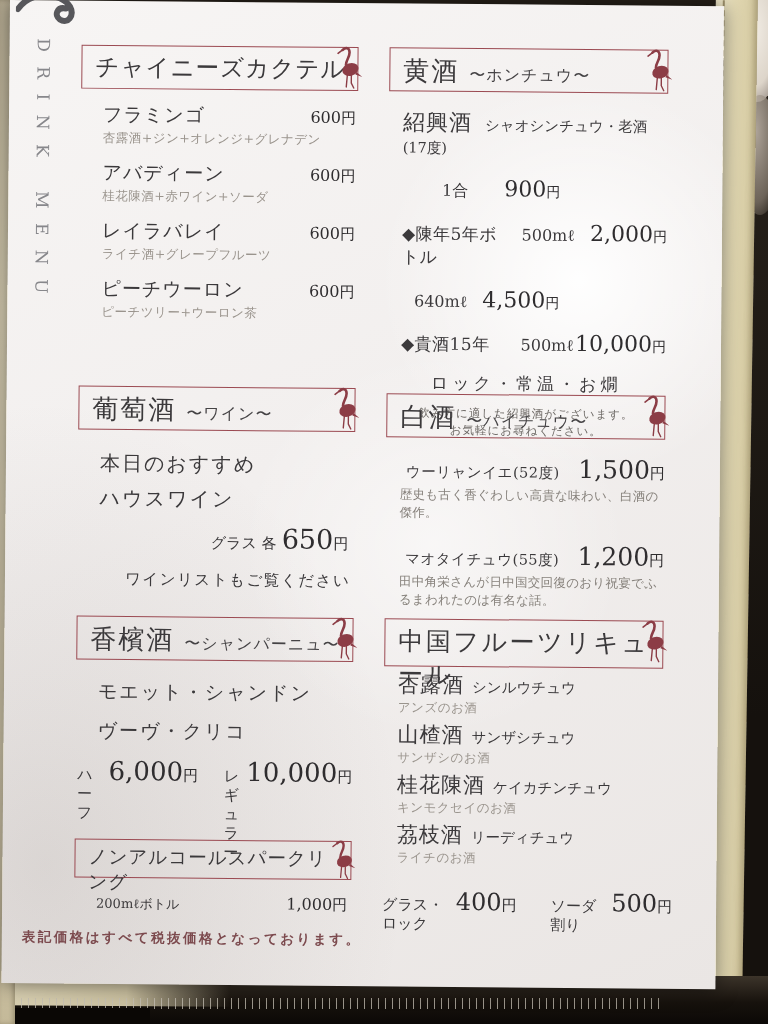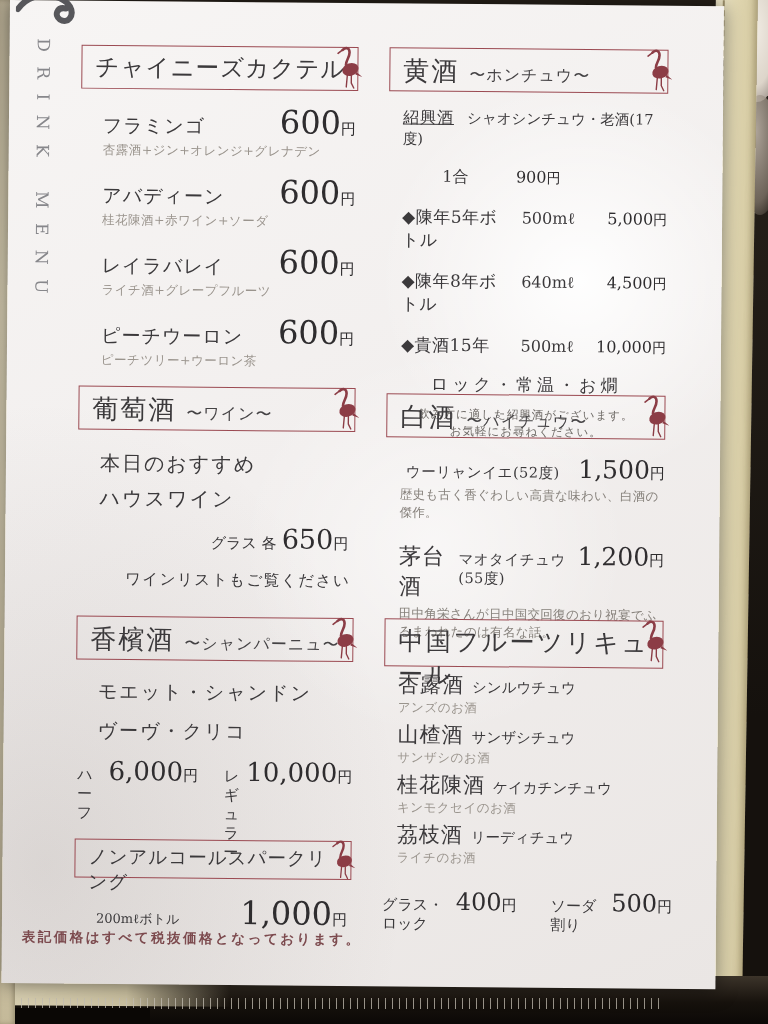--- a/index.html
+++ b/index.html
@@ -50,35 +50,35 @@
   .sec{position:absolute;}
   .col-l{left:72px;width:277px;}
   .col-r{left:380px;width:279px;}
   .hdr{position:relative;border:1px solid #9b4a52;height:37px;
     display:flex;align-items:baseline;padding:5px 10px 0 13px;box-sizing:content-box;}
   .hdr .t{font-size:26px;color:#3b393b;letter-spacing:2px;font-weight:500;}
   .hdr .st{font-size:16px;color:#454345;margin-left:10px;letter-spacing:1px;}
   .hdr .bird{position:absolute;right:-5px;top:-4px;}
   .nm{font-size:19px;color:#3b393b;letter-spacing:1px;}
   .ds{font-size:12.5px;color:#9a948d;letter-spacing:.5px;margin-top:2px;}
-  .num{font-size:32px;color:#2f2d2f;}
+  .num{font-size:16px;color:#2f2d2f;}
   .yen{font-size:15px;color:#2f2d2f;}
   .small-lab{font-size:15px;color:#3b393b;}
   .row-f{display:flex;align-items:baseline;}
   .sp{flex:1;}
   
   .c-item{margin-top:13px;padding-left:22px;padding-right:2px;}
   .c-item:first-of-type{margin-top:16px;}
   
   .yw-head{margin-top:16px;padding-left:14px;}
   .yw-row{display:flex;align-items:baseline;padding-left:14px;margin-top:18px;}
   .yw-row .n{font-size:17px;color:#3b393b;flex:1;letter-spacing:.5px;}
   .yw-row .s{font-size:16px;color:#3b393b;width:66px;text-align:right;}
   .yw-row .p{width:92px;text-align:right;}
-  .yw-row .p .num{font-size:16px;}
+  .yw-row .p .num{font-size:22px;}
   .yw-row .p .yen{font-size:14px;}
   .serving{margin-top:16px;text-align:center;font-size:17px;letter-spacing:4px;color:#3b393b;}
   .note-c{text-align:center;font-size:11.5px;color:#6e6a66;letter-spacing:1px;line-height:1.45;margin-top:10px;}
   
   .w-line{padding-left:22px;font-size:20px;color:#3b393b;letter-spacing:2px;margin-top:20px;}
   .w-line2{margin-top:8px;}
   .w-glass{text-align:right;padding-right:6px;margin-top:10px;}
   .w-note{margin-top:16px;padding-left:48px;font-size:15.5px;color:#3b393b;letter-spacing:1.5px;}
   
   .b-item{padding-left:14px;margin-top:16px;}
@@ -182,34 +182,33 @@
       <span class="st">〜ホンチュウ〜</span>
       <svg class="bird" width="26" height="48" viewBox="0 0 26 46">
         <path d="M6 5 C10 1.5 13 3.5 13 7.5 C13 13 9.5 15 9.5 20" stroke="#8c3d46" stroke-width="2.6" fill="none" stroke-linecap="round"></path>
         <path d="M6 5 L1.5 8.5" stroke="#8c3d46" stroke-width="1.6" stroke-linecap="round"></path>
         <ellipse cx="14" cy="24.5" rx="8.3" ry="6.2" fill="#8c3d46" transform="rotate(-18 14 24.5)"></ellipse>
         <path d="M20 27 L26 32 L19 29.5 Z" fill="#8c3d46"></path>
         <path d="M11 30 L10 42 M15 30.5 L15 38 L17.5 43" stroke="#8c3d46" stroke-width="1.4" fill="none" stroke-linecap="round"></path>
       </svg>
     </div>
     <div class="yw-head">
-      <span class="nm" style="font-size:16px;text-decoration:underline;">紹興酒</span>
+      <span class="nm" style="font-size:22px;">紹興酒</span>
       <span class="small-lab" style="margin-left:8px;font-size:14.5px;">シャオシンチュウ・老酒(17度)</span>
     </div>
     <div class="yw-row">
       <span class="s">1合</span>
       <span class="p"><span class="num">900</span><span class="yen">円</span></span>
     </div>
     <div class="yw-row">
       <span class="n">◆陳年5年ボトル</span>
       <span class="s">500mℓ</span>
-      <span class="p"><span class="num">5,000</span><span class="yen">円</span></span>
+      <span class="p"><span class="num">2,000</span><span class="yen">円</span></span>
     </div>
     <div class="yw-row">
-      <span class="n">◆陳年8年ボトル</span>
       <span class="s">640mℓ</span>
       <span class="p"><span class="num">4,500</span><span class="yen">円</span></span>
     </div>
     <div class="yw-row">
       <span class="n">◆貴酒15年</span>
       <span class="s">500mℓ</span>
       <span class="p"><span class="num">10,000</span><span class="yen">円</span></span>
     </div>
     <div class="serving">ロック・常温・お燗</div>
     <div class="note-c">
@@ -255,21 +254,20 @@
       <div class="row-f">
         <span class="reading">ウーリャンイエ(52度)</span>
           <span class="sp"></span>
         <span class="num">1,500</span>
           <span class="yen">円</span>
       </div>
       <div class="b-desc">歴史も古く香ぐわしい高貴な味わい、白酒の傑作。</div>
     </div>
     <div class="b-item" style="margin-top:20px;">
       <div class="row-f">
-        <span class="nm">茅台酒</span>
         <span class="reading">マオタイチュウ(55度)</span>
           <span class="sp"></span>
         <span class="num">1,200</span>
           <span class="yen">円</span>
       </div>
       <div class="b-desc">田中角栄さんが日中国交回復のおり祝宴でふるまわれたのは有名な話。</div>
     </div>
   </div>
 
   <div class="sec col-l" style="top:615px;">

